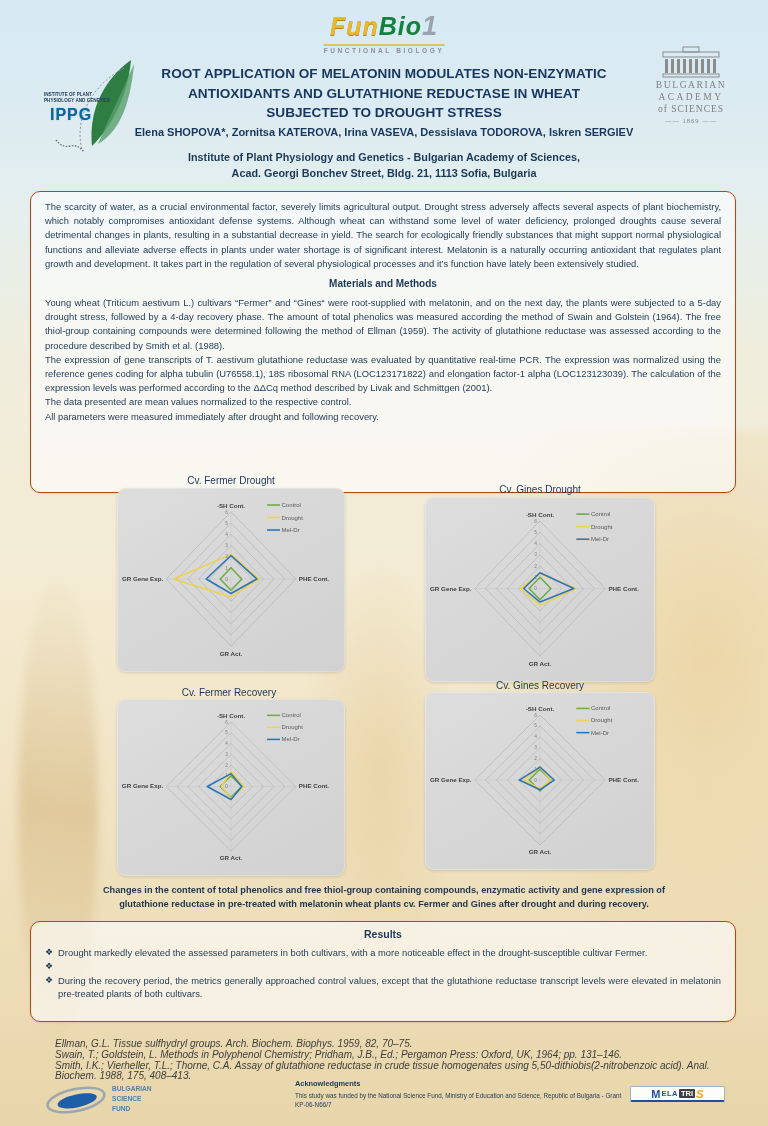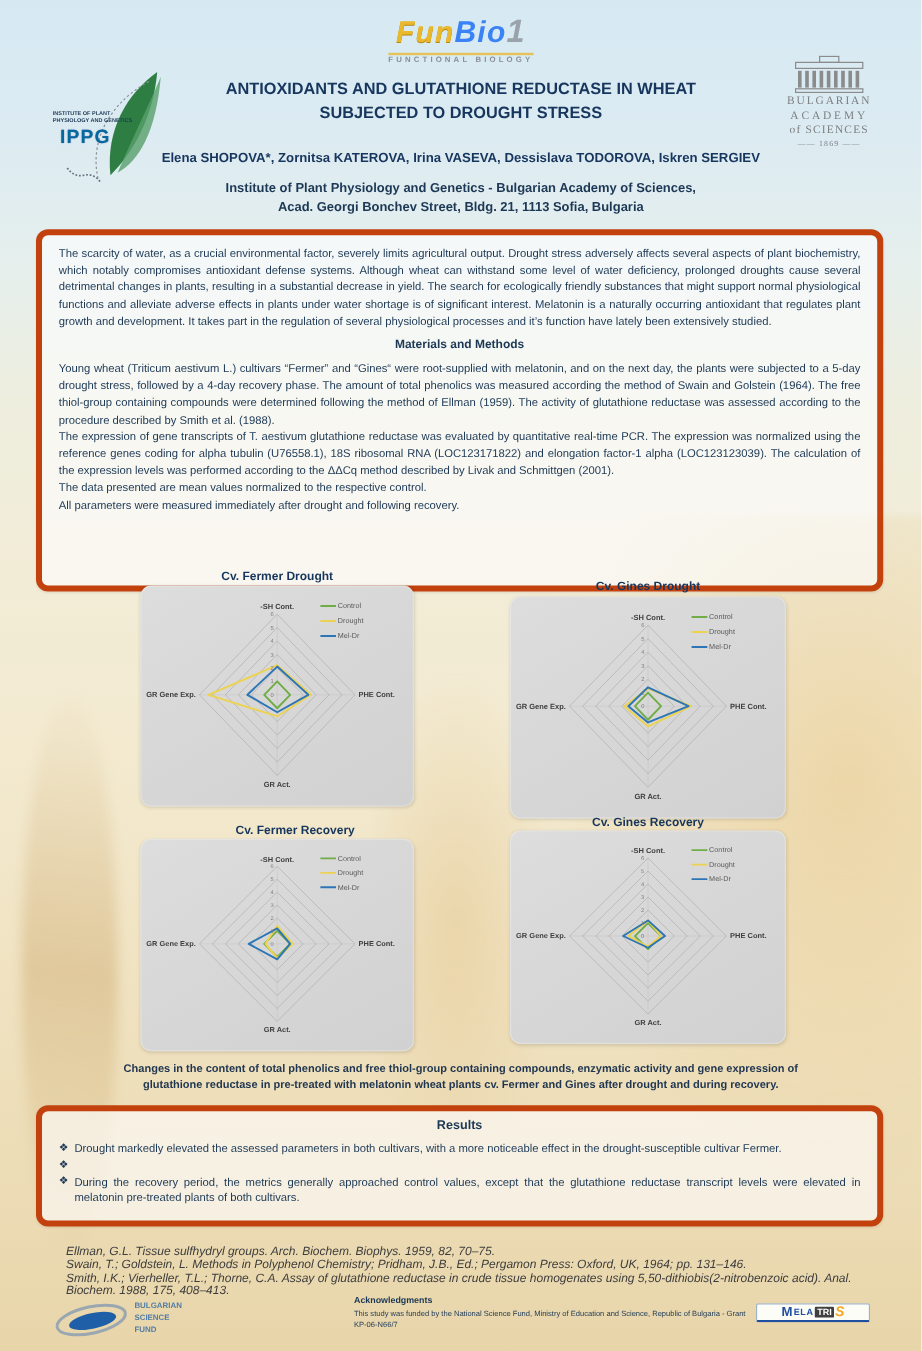--- a/index.html
+++ b/index.html
@@ -16,21 +16,21 @@
       filter:blur(5px);}
   .wheat-mid{position:absolute;left:300px;top:560px;width:160px;height:420px;border-radius:50%;
       background:radial-gradient(ellipse,rgba(222,186,120,.35),rgba(222,186,120,0) 70%);
       filter:blur(4px);}
   .abs{position:absolute;}
 
   
   .funbio{top:13px;left:50%;transform:translateX(-50%);text-align:center;line-height:1;}
   .funbio .word{font-style:italic;font-weight:bold;font-size:25px;letter-spacing:1px;}
   .funbio .fun{color:#eab82c;text-shadow:0 1px 0 #b8860b;}
-  .funbio .bio{color:#3b82f6;font-style:italic;}
+  .funbio .bio{color:#15803d;font-style:italic;}
   .funbio .one{color:#9aa3ab;font-size:27px;}
   .funbio .sub{margin-top:2px;font-size:6.5px;font-weight:bold;letter-spacing:2.6px;color:#8a9097;
                border-top:2px solid #e6c35a;padding-top:2px;display:inline-block;}
   .ippg{left:36px;top:58px;width:120px;height:106px;}
   .ippg .txt{position:absolute;left:8px;top:34px;font-size:4.6px;font-weight:bold;color:#1c3855;line-height:1.3;}
   .ippg .acr{position:absolute;left:14px;top:48px;font-size:16px;font-weight:bold;color:#0369a1;
              letter-spacing:1px;text-shadow:0 0 1px #88a;}
   .bas{left:628px;top:46px;width:126px;text-align:center;color:#7d7f82;
        font-family:"Liberation Serif",serif;line-height:1.25;}
   .bas .l1{font-size:9.5px;letter-spacing:1.6px;}
@@ -38,28 +38,28 @@
   .bas .l3{font-size:9.5px;letter-spacing:1px;}
   .bas .yr{font-size:6.5px;letter-spacing:1px;margin-top:1px;}
   .title{top:64px;left:100px;right:100px;text-align:center;font-weight:bold;
          font-size:13.6px;line-height:19.5px;color:#17365d;}
   .authors{top:126px;left:40px;right:40px;text-align:center;font-weight:bold;
            font-size:11px;color:#17365d;}
   .affil{top:150px;left:80px;right:80px;text-align:center;font-weight:bold;
          font-size:10.8px;line-height:15.5px;color:#1c3855;}
 
   
-  .panel-box{background:rgba(253,254,255,.62);border:5px solid #c2410c;border-radius:10px;
+  .panel-box{background:rgba(253,254,255,.62);border:1px solid #c2410c;border-radius:10px;
              box-shadow:0 1px 2px rgba(0,0,0,.08);}
   .intro-box{left:30px;top:191px;width:706px;height:302px;padding:8px 14px;box-sizing:border-box;}
   .bodytxt{font-size:9.4px;line-height:14.2px;text-align:justify;color:#1c3855;}
   .mm-head{text-align:center;font-weight:bold;font-size:10px;margin:7px 0 7px 0;color:#1c3855;}
 
   
-  .chart-title{text-align:center;font-weight:bold;font-size:10px;color:#17365d;}
+  .chart-title{text-align:center;font-weight:normal;font-size:10px;color:#17365d;}
   .chart-panel{background:linear-gradient(150deg,#dddddd,#d1d1d1);border-radius:9px;
                box-shadow:inset 0 0 0 1px rgba(255,255,255,.25),0 1px 3px rgba(0,0,0,.12);}
   .chart-panel svg{display:block;}
 
   .caption{top:884px;left:78px;width:612px;text-align:center;font-weight:bold;
            font-size:9.2px;line-height:13.5px;color:#1f3550;}
 
   .results-box{left:30px;top:921px;width:706px;height:101px;padding:6px 14px;box-sizing:border-box;}
   .res-head{text-align:center;font-weight:bold;font-size:10.5px;margin-bottom:6px;color:#1c3855;}
   .bullet{display:flex;gap:5px;font-size:9.4px;line-height:13.8px;text-align:justify;color:#1c3855;}
@@ -123,20 +123,21 @@
     </g>
     <rect x="2" y="28" width="56" height="3" fill="none" stroke="#8b8b8b" stroke-width="1"></rect>
   </svg>
   <div class="l1">BULGARIAN</div>
   <div class="l2">ACADEMY</div>
   <div class="l3">of SCIENCES</div>
   <div class="yr">—— <span>1869</span> ——</div>
 </div>
 
 <div class="abs title">
+  <div>ROOT APPLICATION OF MELATONIN MODULATES NON-ENZYMATIC</div>
   <div>ANTIOXIDANTS AND GLUTATHIONE REDUCTASE IN WHEAT</div>
   <div>SUBJECTED TO DROUGHT STRESS</div>
 </div>
 <div class="abs authors">Elena SHOPOVA*, Zornitsa KATEROVA, Irina VASEVA, Dessislava TODOROVA, Iskren SERGIEV</div>
 <div class="abs affil">
   <div>Institute of Plant Physiology and Genetics - Bulgarian Academy of Sciences,</div>
   <div>Acad. Georgi Bonchev Street, Bldg. 21, 1113 Sofia, Bulgaria</div>
 </div>
 
 <div class="abs panel-box intro-box">
@@ -209,21 +210,21 @@
       <text x="46.19999999999999" y="93" text-anchor="end" font-size="6.2" font-weight="bold" fill="#404040">GR Gene Exp.</text>
       <line x1="150" y1="17" x2="163" y2="17" stroke="#70ad47" stroke-width="1.6"></line>
       <text x="164.5" y="19" font-size="6" fill="#595959">Control</text>
       <line x1="150" y1="29.5" x2="163" y2="29.5" stroke="#edd24f" stroke-width="1.6"></line>
       <text x="164.5" y="31.5" font-size="6" fill="#595959">Drought</text>
       <line x1="150" y1="42" x2="163" y2="42" stroke="#2e75b6" stroke-width="1.6"></line>
       <text x="164.5" y="44" font-size="6" fill="#595959">Mel-Dr</text>
     </svg>
   </div>
 
-<div class="abs chart-title" style="left:132px;top:687px;width:228px;">Cv. Fermer Recovery</div>
+<div class="abs chart-title" style="left:115px;top:687px;width:228px;">Cv. Fermer Recovery</div>
 <div class="abs chart-panel" style="left:117px;top:699px;width:228px;height:177px;">
     <svg viewBox="0 0 228 184" width="100%" height="100%" preserveAspectRatio="none" font-family="Liberation Sans, sans-serif">
       <line x1="114" y1="23.80000000000001" x2="114" y2="158.2" stroke="#c6c6c6" stroke-width="0.5"></line>
       <line x1="49.19999999999999" y1="91" x2="178.8" y2="91" stroke="#c6c6c6" stroke-width="0.5"></line>
       <polygon points="114,79.8 124.8,91 114,102.2 103.2,91" fill="none" stroke="#b5b5b5" stroke-width="0.7"></polygon>
       <polygon points="114,68.6 135.6,91 114,113.4 92.4,91" fill="none" stroke="#b5b5b5" stroke-width="0.7"></polygon>
       <polygon points="114,57.400000000000006 146.4,91 114,124.6 81.6,91" fill="none" stroke="#b5b5b5" stroke-width="0.7"></polygon>
       <polygon points="114,46.2 157.2,91 114,135.8 70.8,91" fill="none" stroke="#b5b5b5" stroke-width="0.7"></polygon>
       <polygon points="114,35 168,91 114,147 60,91" fill="none" stroke="#b5b5b5" stroke-width="0.7"></polygon>
       <polygon points="114,23.80000000000001 178.8,91 114,158.2 49.19999999999999,91" fill="none" stroke="#b5b5b5" stroke-width="0.7"></polygon>

